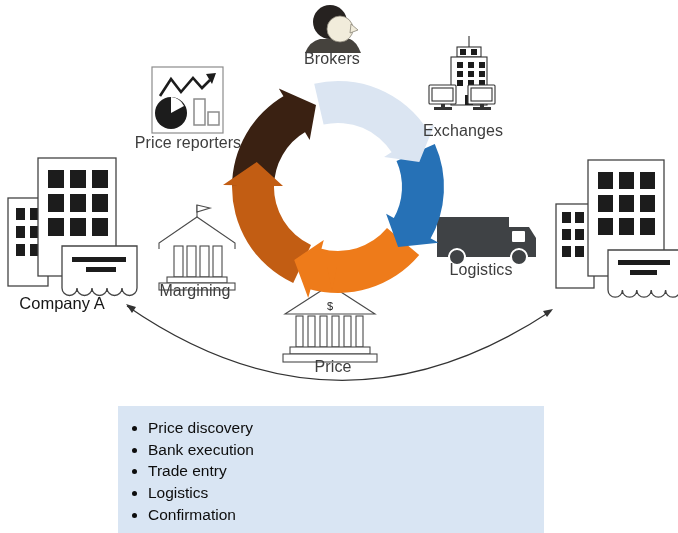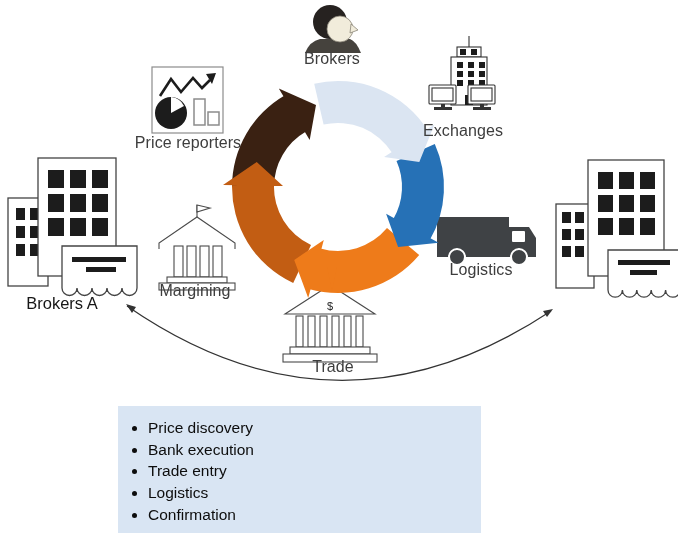--- a/index.html
+++ b/index.html
@@ -3,21 +3,21 @@
 <meta charset="utf-8">
 <style>
   html,body{margin:0;padding:0;background:#fff;}
   #stage{position:relative;width:678px;height:533px;background:#fff;overflow:hidden;
          font-family:"Liberation Sans",sans-serif;}
   #diagram-svg{position:absolute;left:0;top:0;}
   .label{position:absolute;transform:translate(-50%,-50%);font-size:16px;color:#3d3d3d;
          white-space:nowrap;letter-spacing:.1px;}
   .company-label{position:absolute;transform:translate(-50%,-50%);font-size:16.5px;color:#161616;
          white-space:nowrap;}
-  #process-box{position:absolute;left:118px;top:406px;width:363px;height:127px;
+  #process-box{position:absolute;left:118px;top:406px;width:426px;height:127px;
          display:flex;align-items:flex-start;box-sizing:border-box;padding-top:11px;}
   #process-box ul{margin:0;padding-left:30px;list-style:disc;width:215px;box-sizing:border-box;}
   #process-box li{font-size:15.5px;line-height:21.7px;color:#0d0d0d;}
 </style>
 </head>
 <body>
 
 <div id="stage">
 
   <svg id="diagram-svg" width="678" height="533" viewBox="0 0 678 533" xmlns="http://www.w3.org/2000/svg">
@@ -176,24 +176,24 @@
         <path d="M 419.2 255.1 A 106 106 0 0 1 308.8 288.9 L 320.4 248.5 A 64 64 0 0 0 387.0 228.1 Z M 308.2 298.1 L 294.2 259.9 L 323.8 240.1 Z" fill="#ee7b1a"></path>
         <path d="M 434.8 143.9 A 106 106 0 0 1 429.8 240.0 L 393.4 219.0 A 64 64 0 0 0 396.5 161.0 Z M 438.6 242.8 L 398.1 247.1 L 386.1 213.7 Z" fill="#2671b6"></path>
         <path d="M 314.2 83.7 A 106 106 0 0 1 427.9 130.8 L 392.3 153.1 A 64 64 0 0 0 323.6 124.6 Z M 434.4 124.4 L 419.3 162.1 L 384.1 157.0 Z" fill="#dbe5f2"></path>
         <polygon points="327,267 337,267 332,292" fill="#ee7b1a"></polygon>
       </g>
   </svg>
 
   <div class="label" style="left:332px;top:59px">Brokers</div>
   <div class="label" style="left:463px;top:131px">Exchanges</div>
   <div class="label" style="left:481px;top:270px">Logistics</div>
-  <div class="label" style="left:333px;top:367px">Trade</div>
+  <div class="label" style="left:333px;top:367px">Price</div>
   <div class="label" style="left:195px;top:291px">Margining</div>
   <div class="label" style="left:188px;top:143px">Price reporters</div>
-  <div class="company-label" style="left:62px;top:303px">Brokers A</div>
+  <div class="company-label" style="left:62px;top:303px">Company A</div>
 
   <div id="process-box" style="background: rgb(217, 229, 243);">
     <ul>
         <li>Price discovery</li>
         <li>Bank execution</li>
         <li>Trade entry</li>
         <li>Logistics</li>
         <li>Confirmation</li>
       </ul>
   </div>

